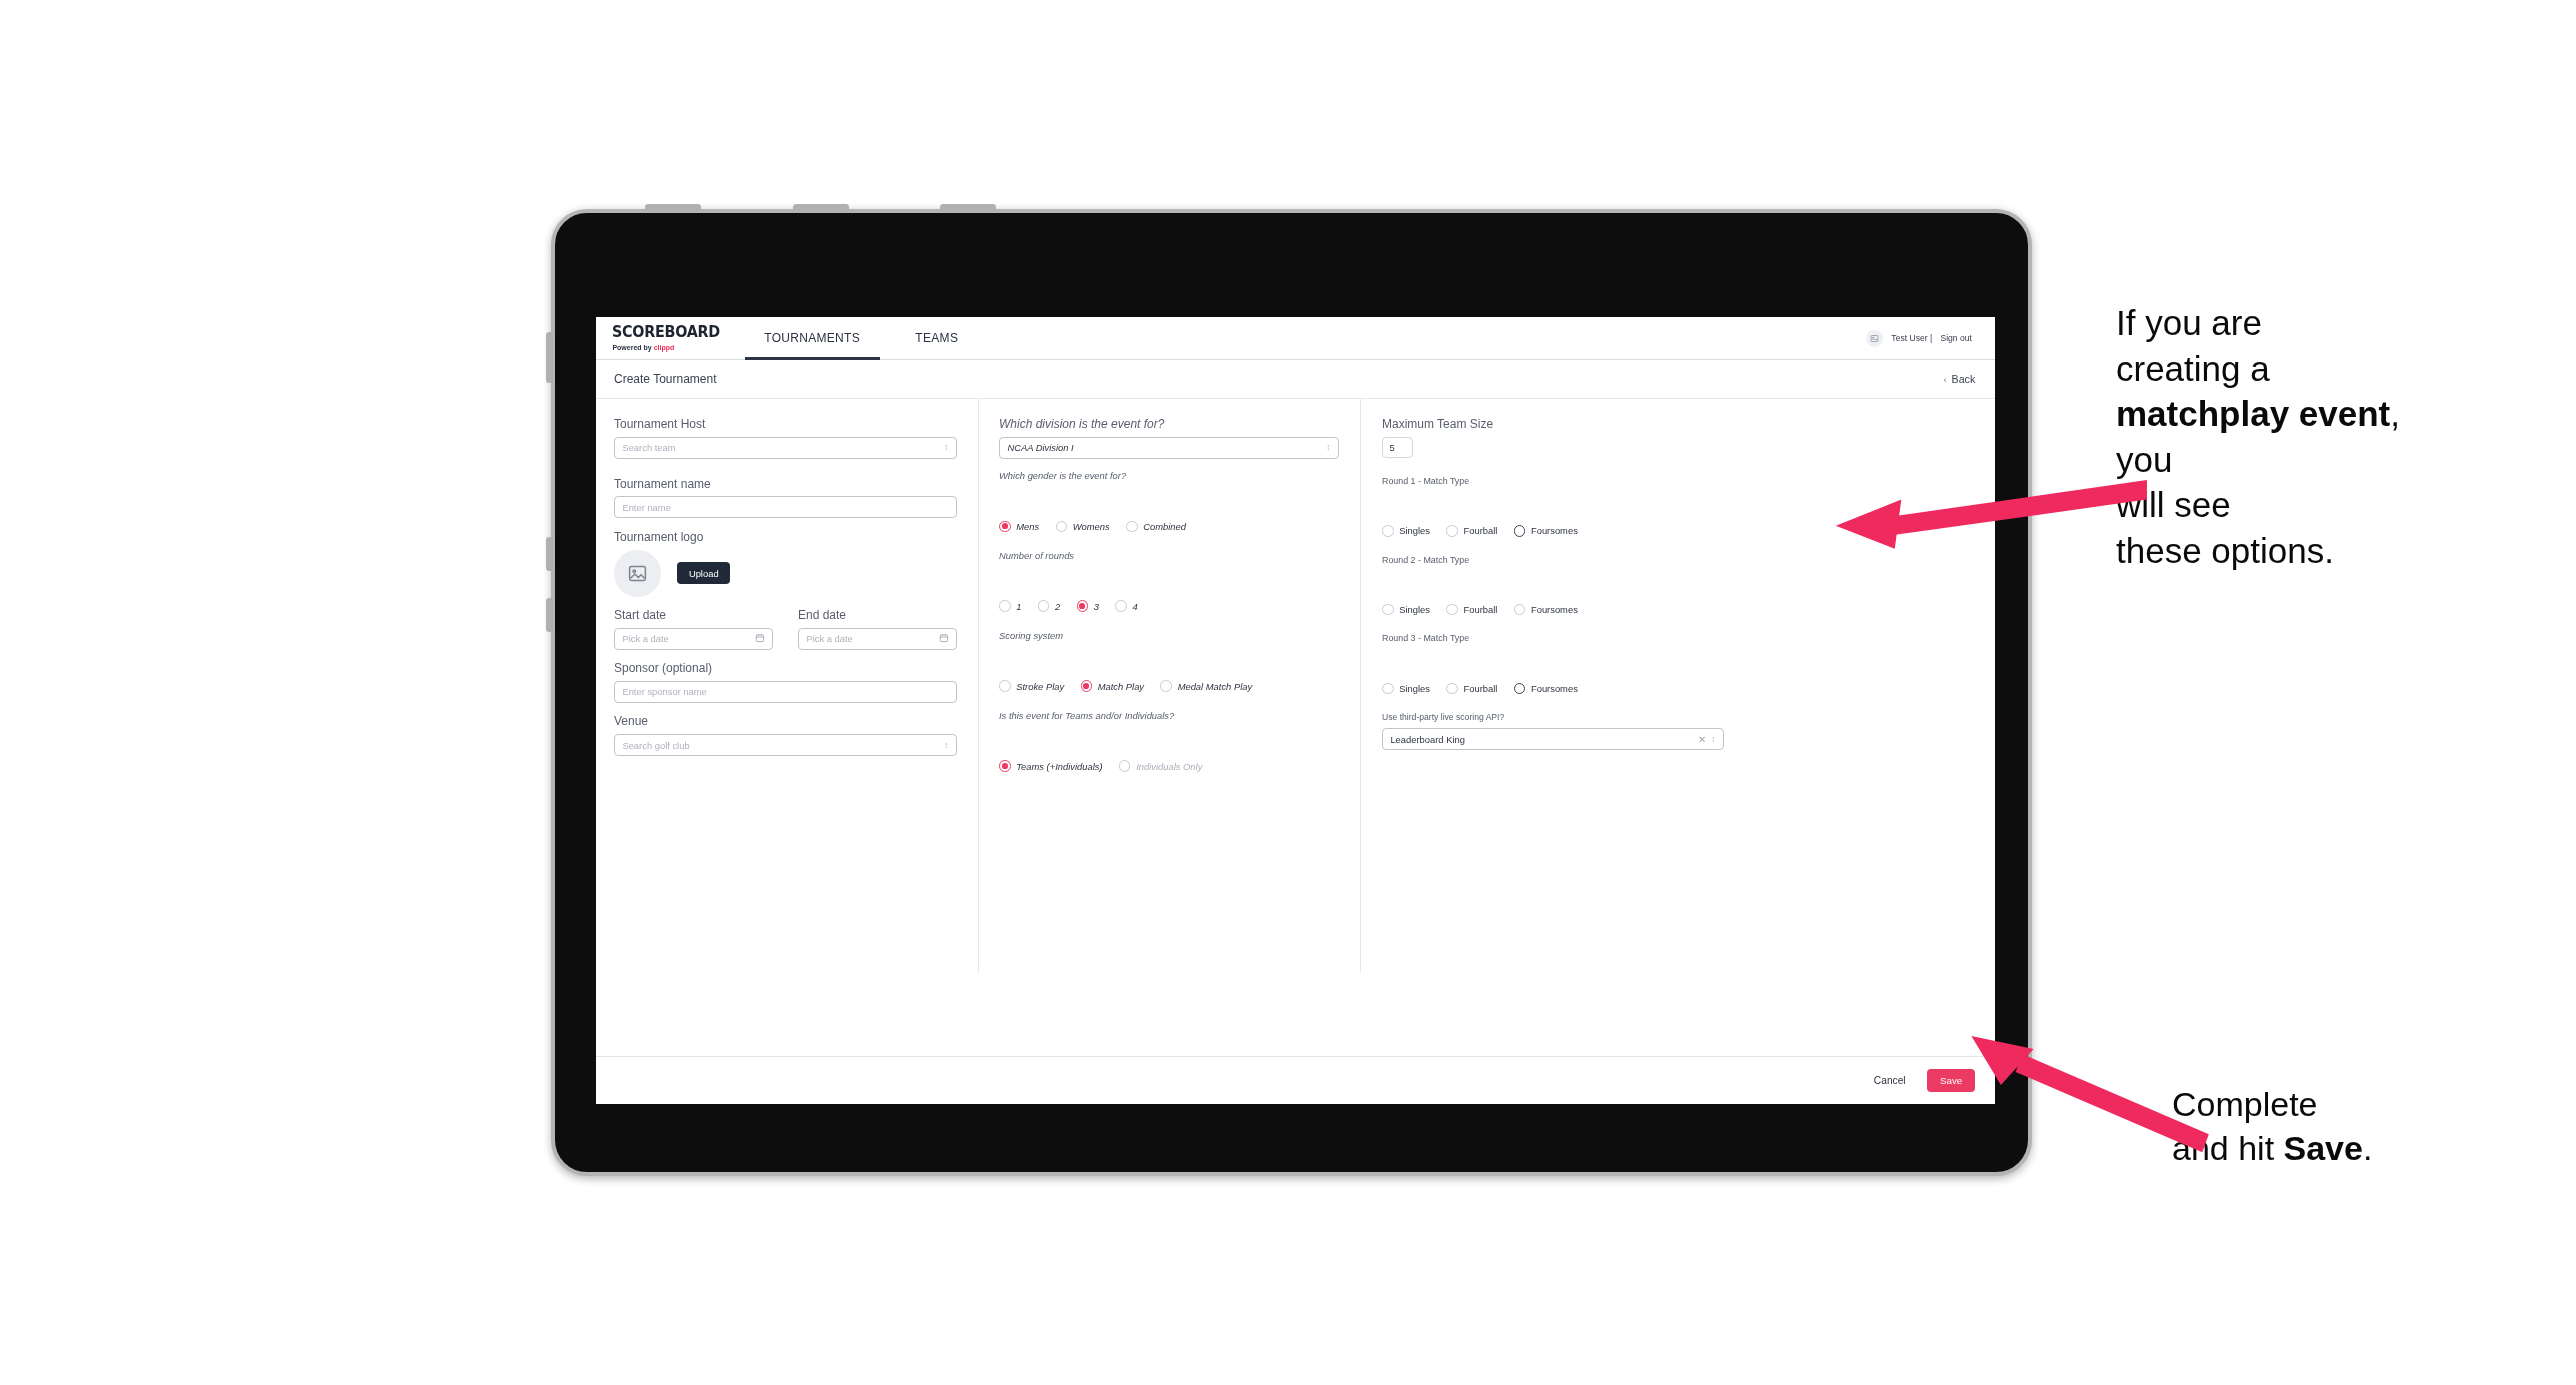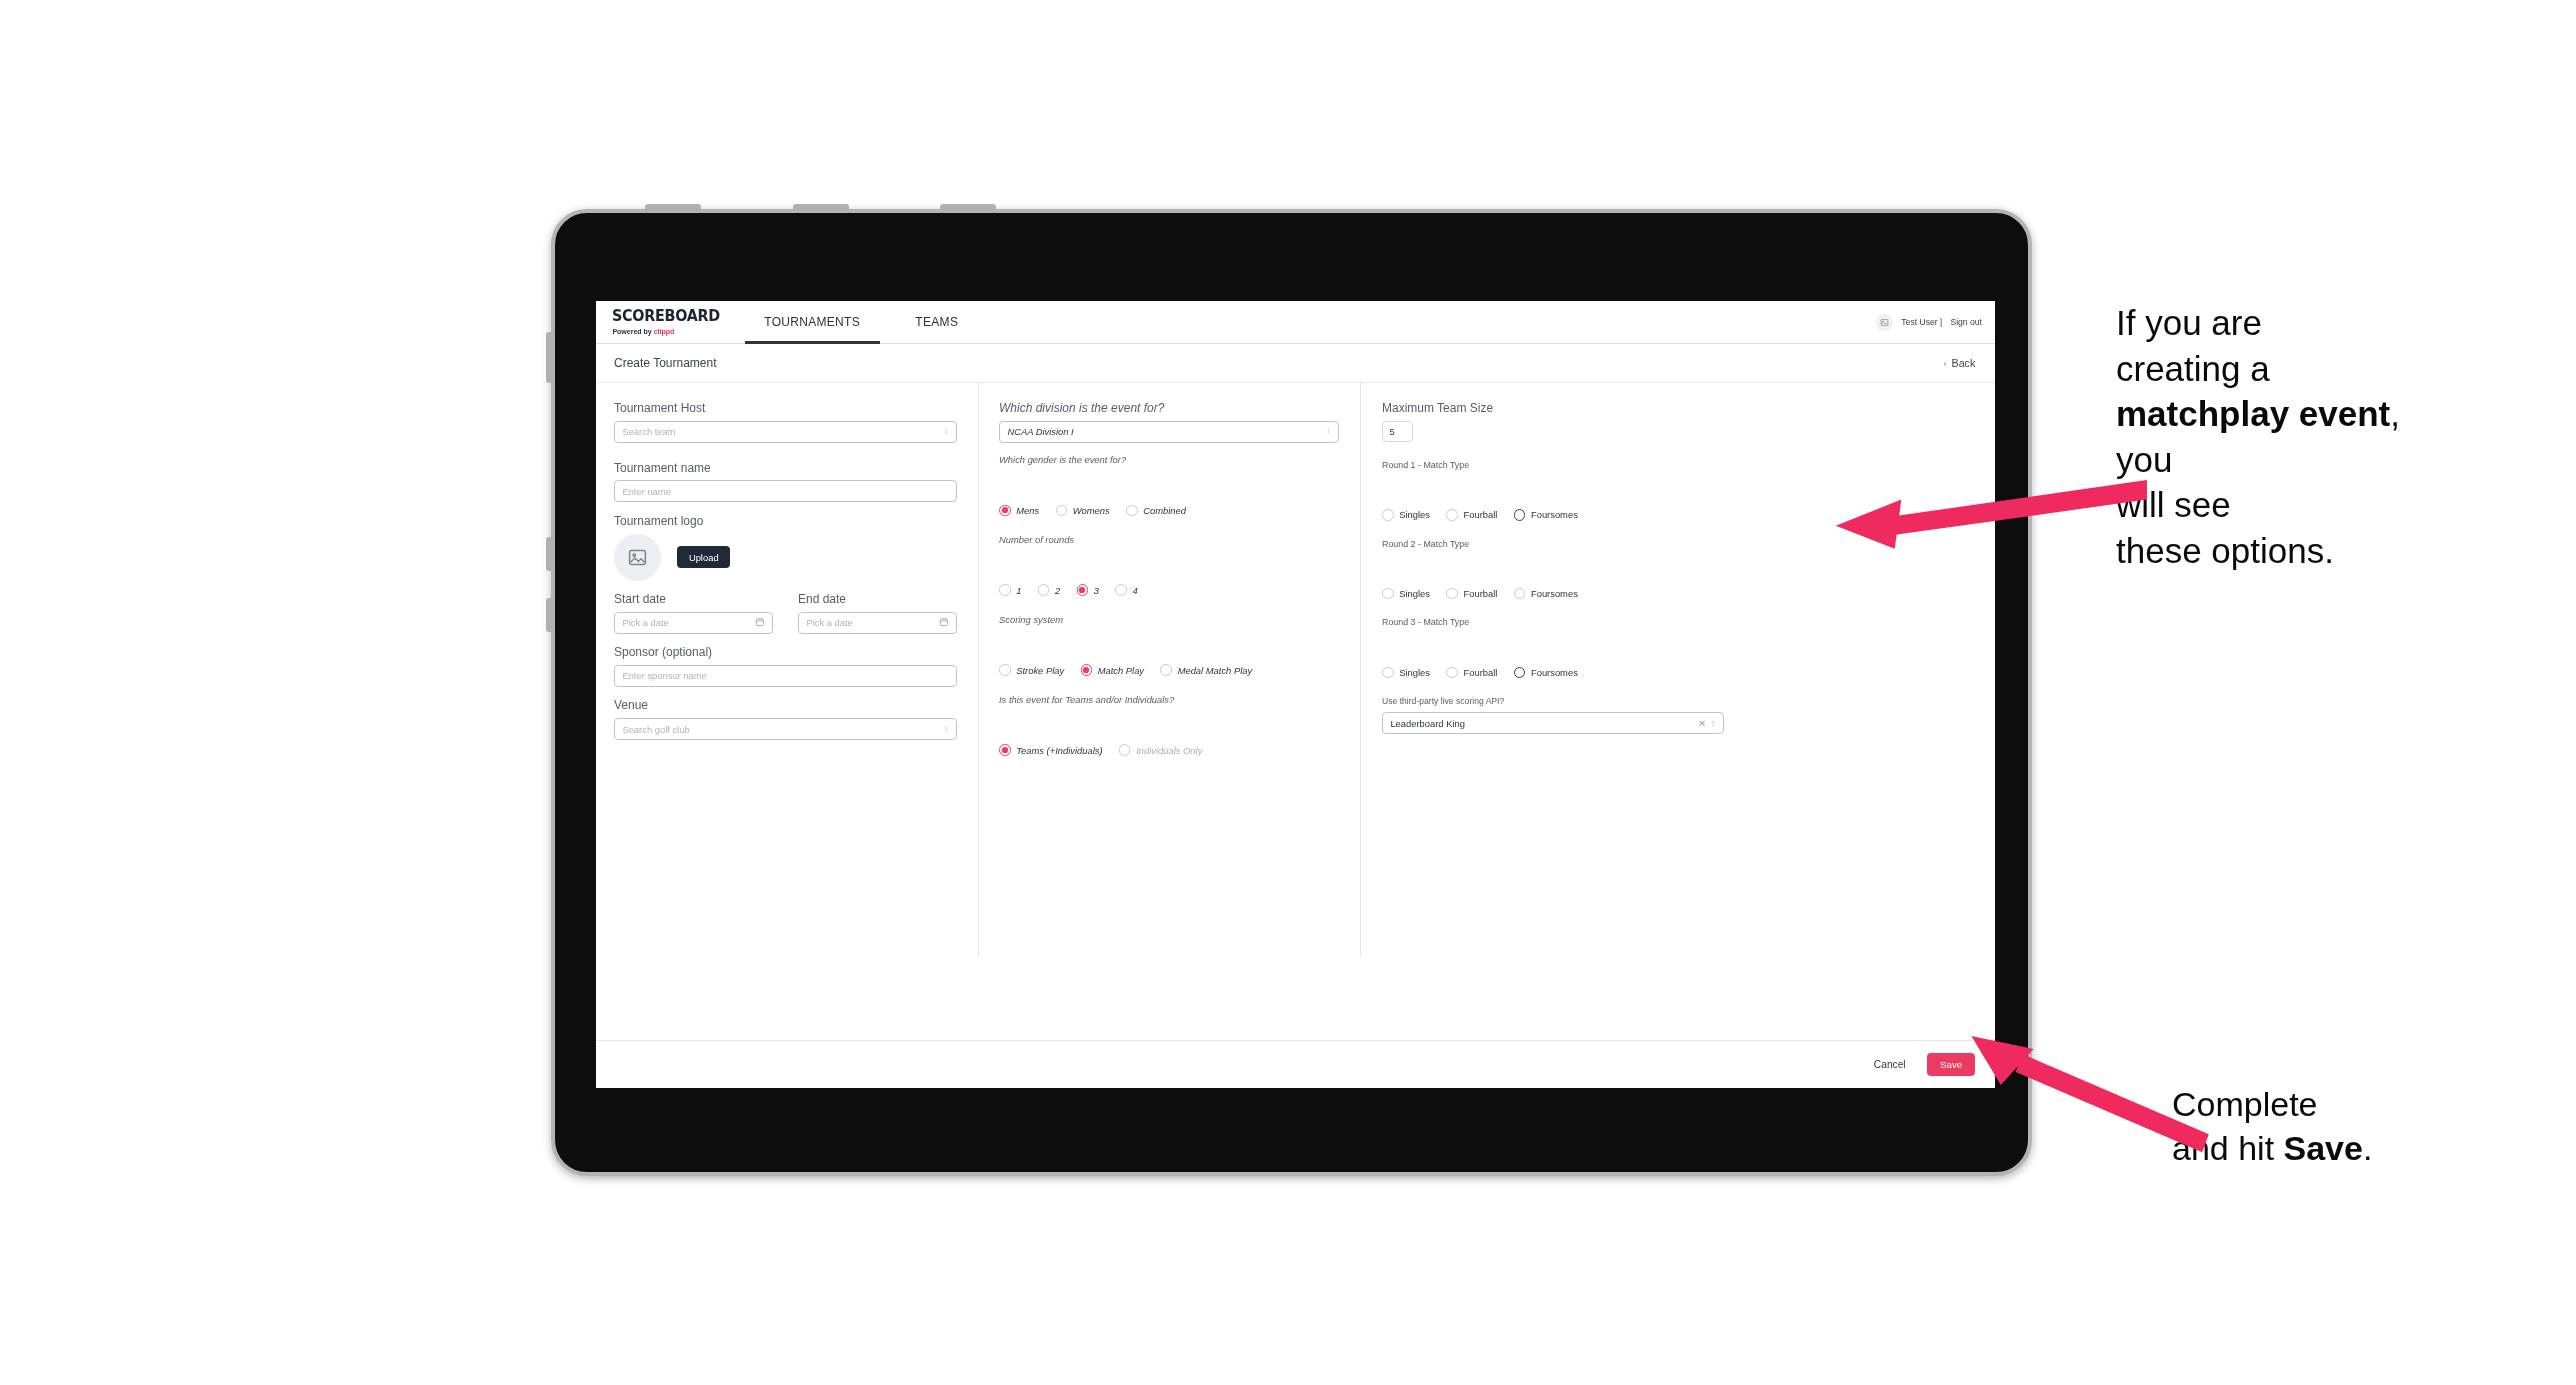--- a/index.html
+++ b/index.html
@@ -25,21 +25,21 @@
   .dev-btn.top1 { top: -9px; left: 90px; width: 56px; height: 7.4px; border-radius:3.3px 3.3px 0 0;}
   .dev-btn.top2 { top: -9px; left: 238px; width: 56px; height: 7.4px; border-radius:3.3px 3.3px 0 0;}
   .dev-btn.top3 { top: -9px; left: 385px; width: 56px; height: 7.4px; border-radius:3.3px 3.3px 0 0;}
   .dev-btn.left1 { left: -9px; top: 119px; width: 7.4px; height: 51px; border-radius:3.3px 0 0 3.3px;}
   .dev-btn.left2 { left: -9px; top: 324px; width: 7.4px; height: 34px; border-radius:3.3px 0 0 3.3px;}
   .dev-btn.left3 { left: -9px; top: 385px; width: 7.4px; height: 34px; border-radius:3.3px 0 0 3.3px;}
 
   
   #screen {
     position: absolute;
-    left: 41px; top: 88px;
+    left: 41px; top: 104px;
     width: 1399px; height: 787px;
     background: #ffffff;
     overflow: hidden;
   }
 
   
   .appbar {
     position: relative; height: 43px; background:#fff;
     border-bottom: 0.8px solid #dcdde1;
     display: flex; align-items: stretch;
@@ -62,21 +62,21 @@
     font-size: 12px; color:#2b3141; letter-spacing: 0.3px;
     position: relative; cursor:pointer; background:#fff;
   }
   .navtab.active::after {
     content:""; position:absolute; left:0; right:0; bottom:-0.8px;
     height: 2.5px; background:#2c3446;
   }
 
   .appbar-right {
     margin-left:auto; display:flex; align-items:center;
-    gap: 8.2px; padding-right: 13px;
+    gap: 8.2px; padding-right: 23px;
   }
   .avatar {
     width: 17px; height:17px; border-radius:50%;
     background:#eef0f3; display:flex; align-items:center; justify-content:center;
   }
   .avatar svg { width: 9px; height: 9px; }
   .user-name { font-size: 8.6px; color:#3a4050; }
   .sign-out { font-size: 8.6px; color:#3a4050; cursor:pointer; }
 
   

